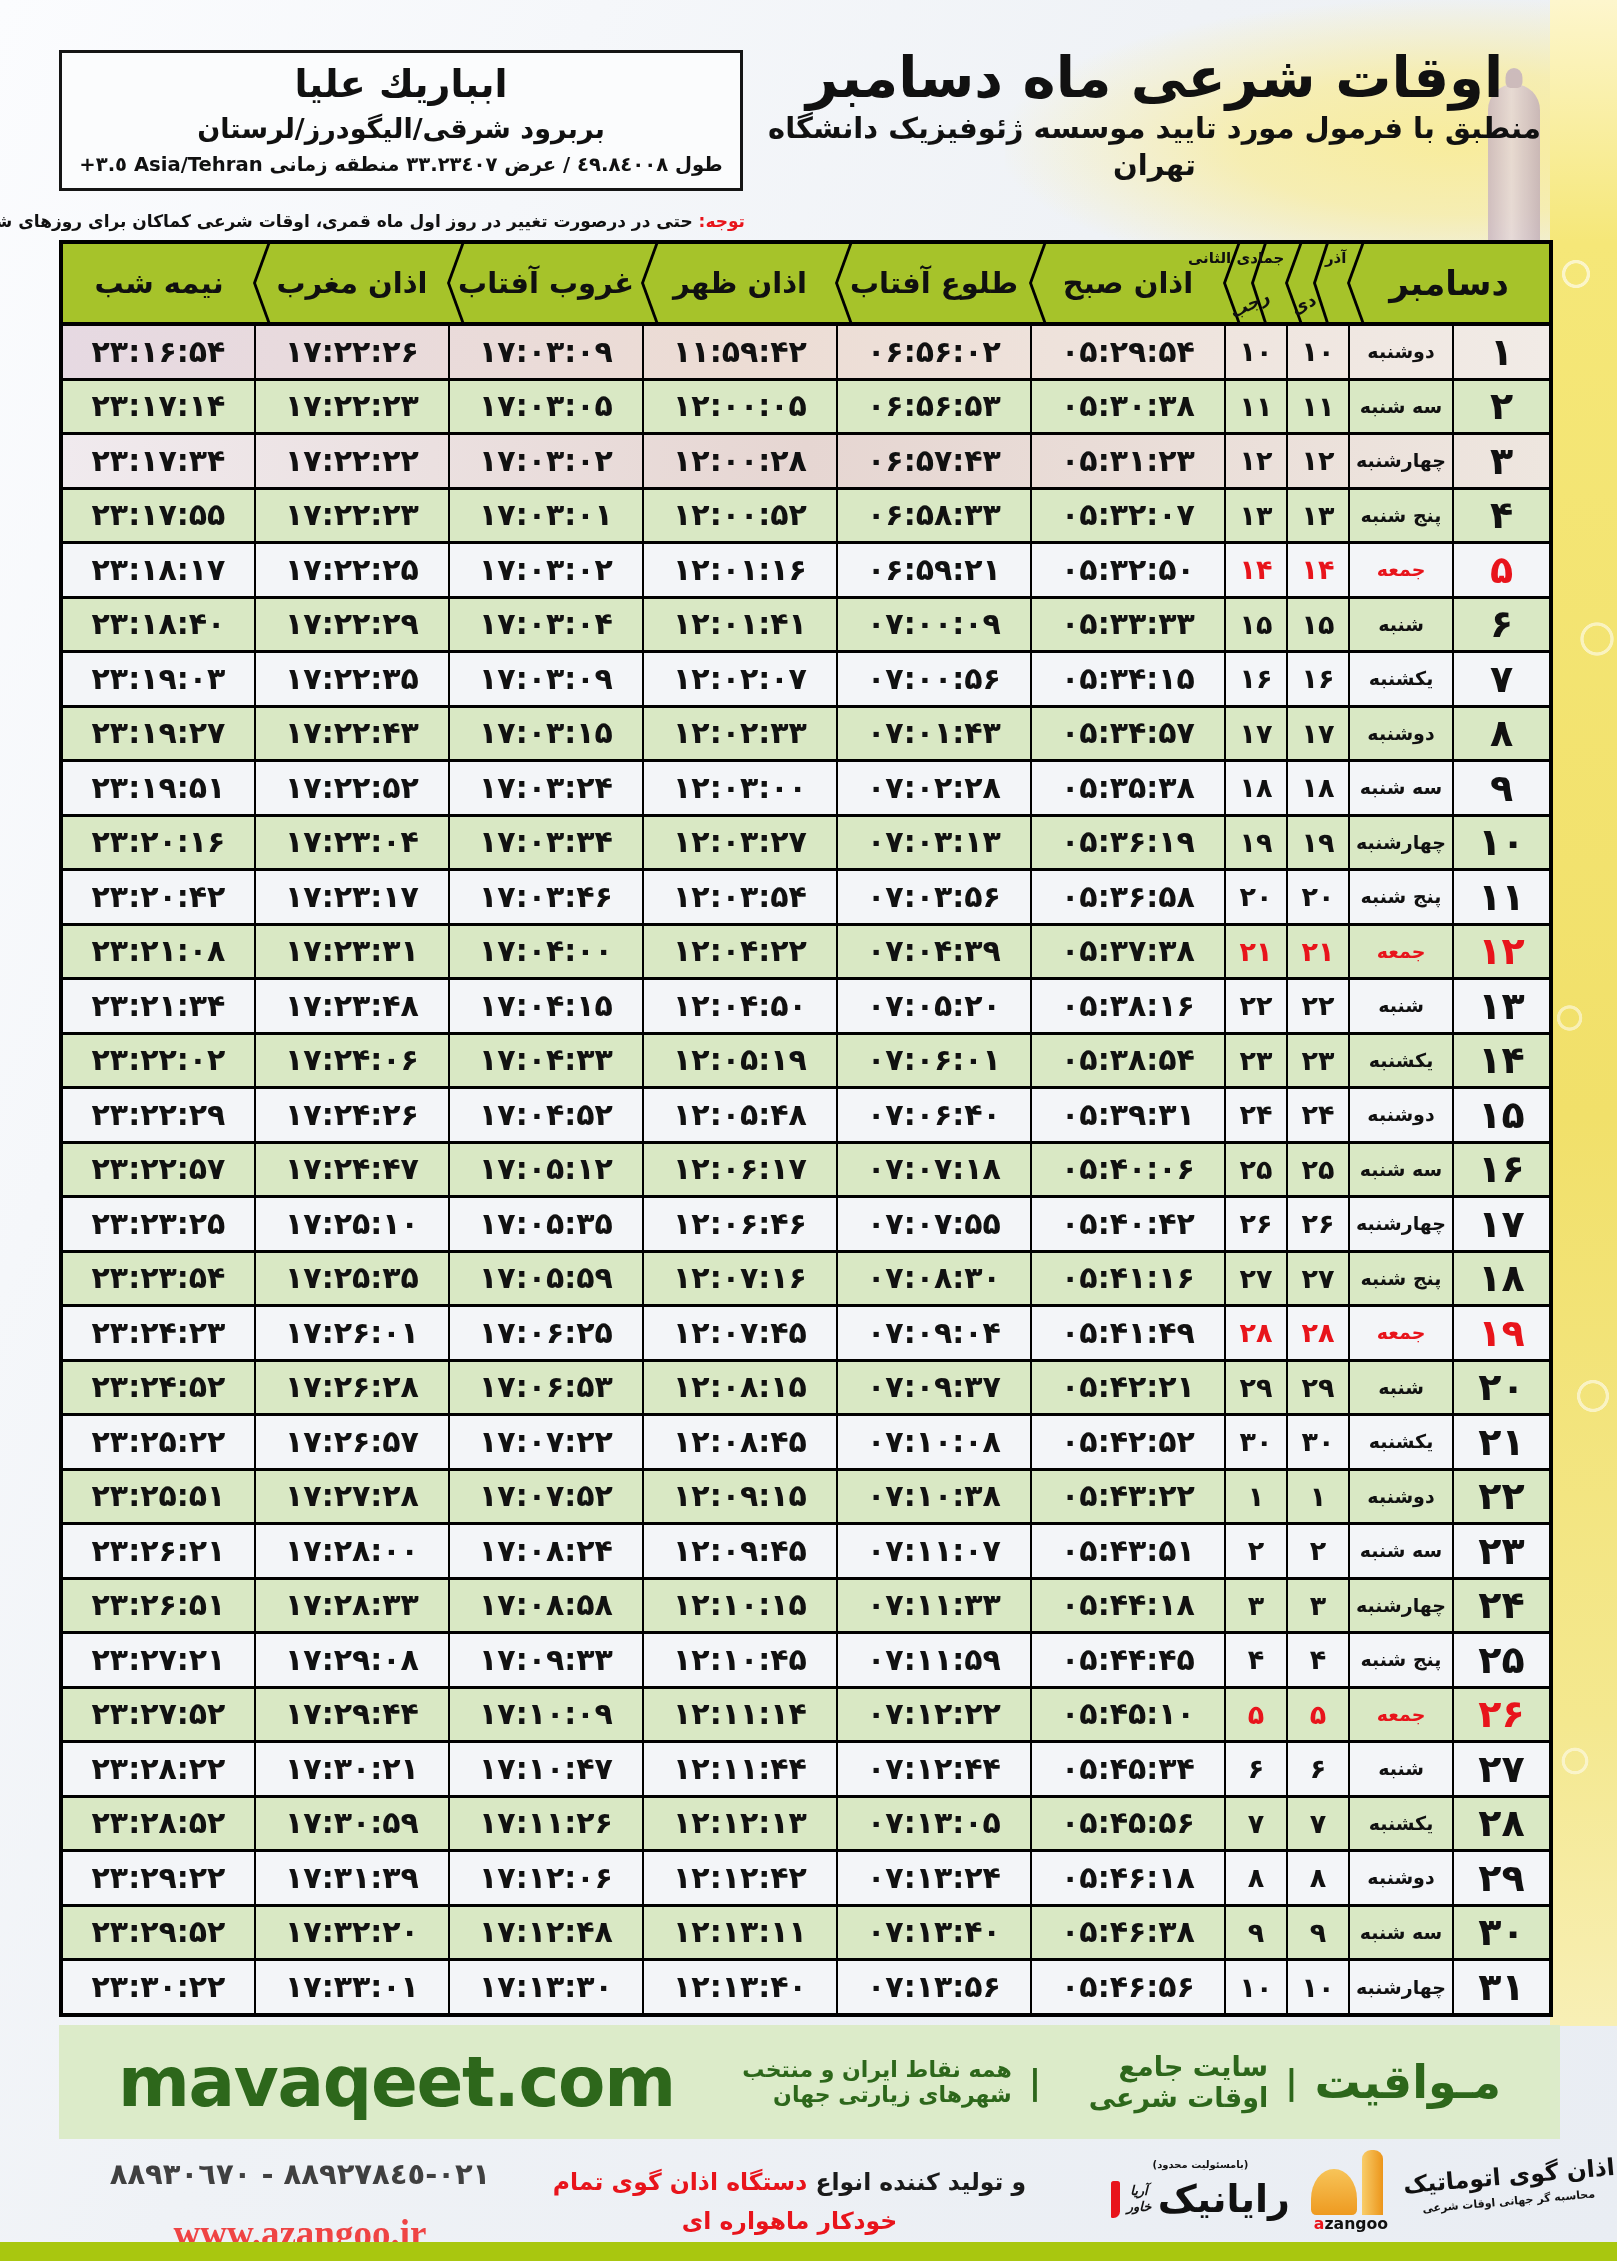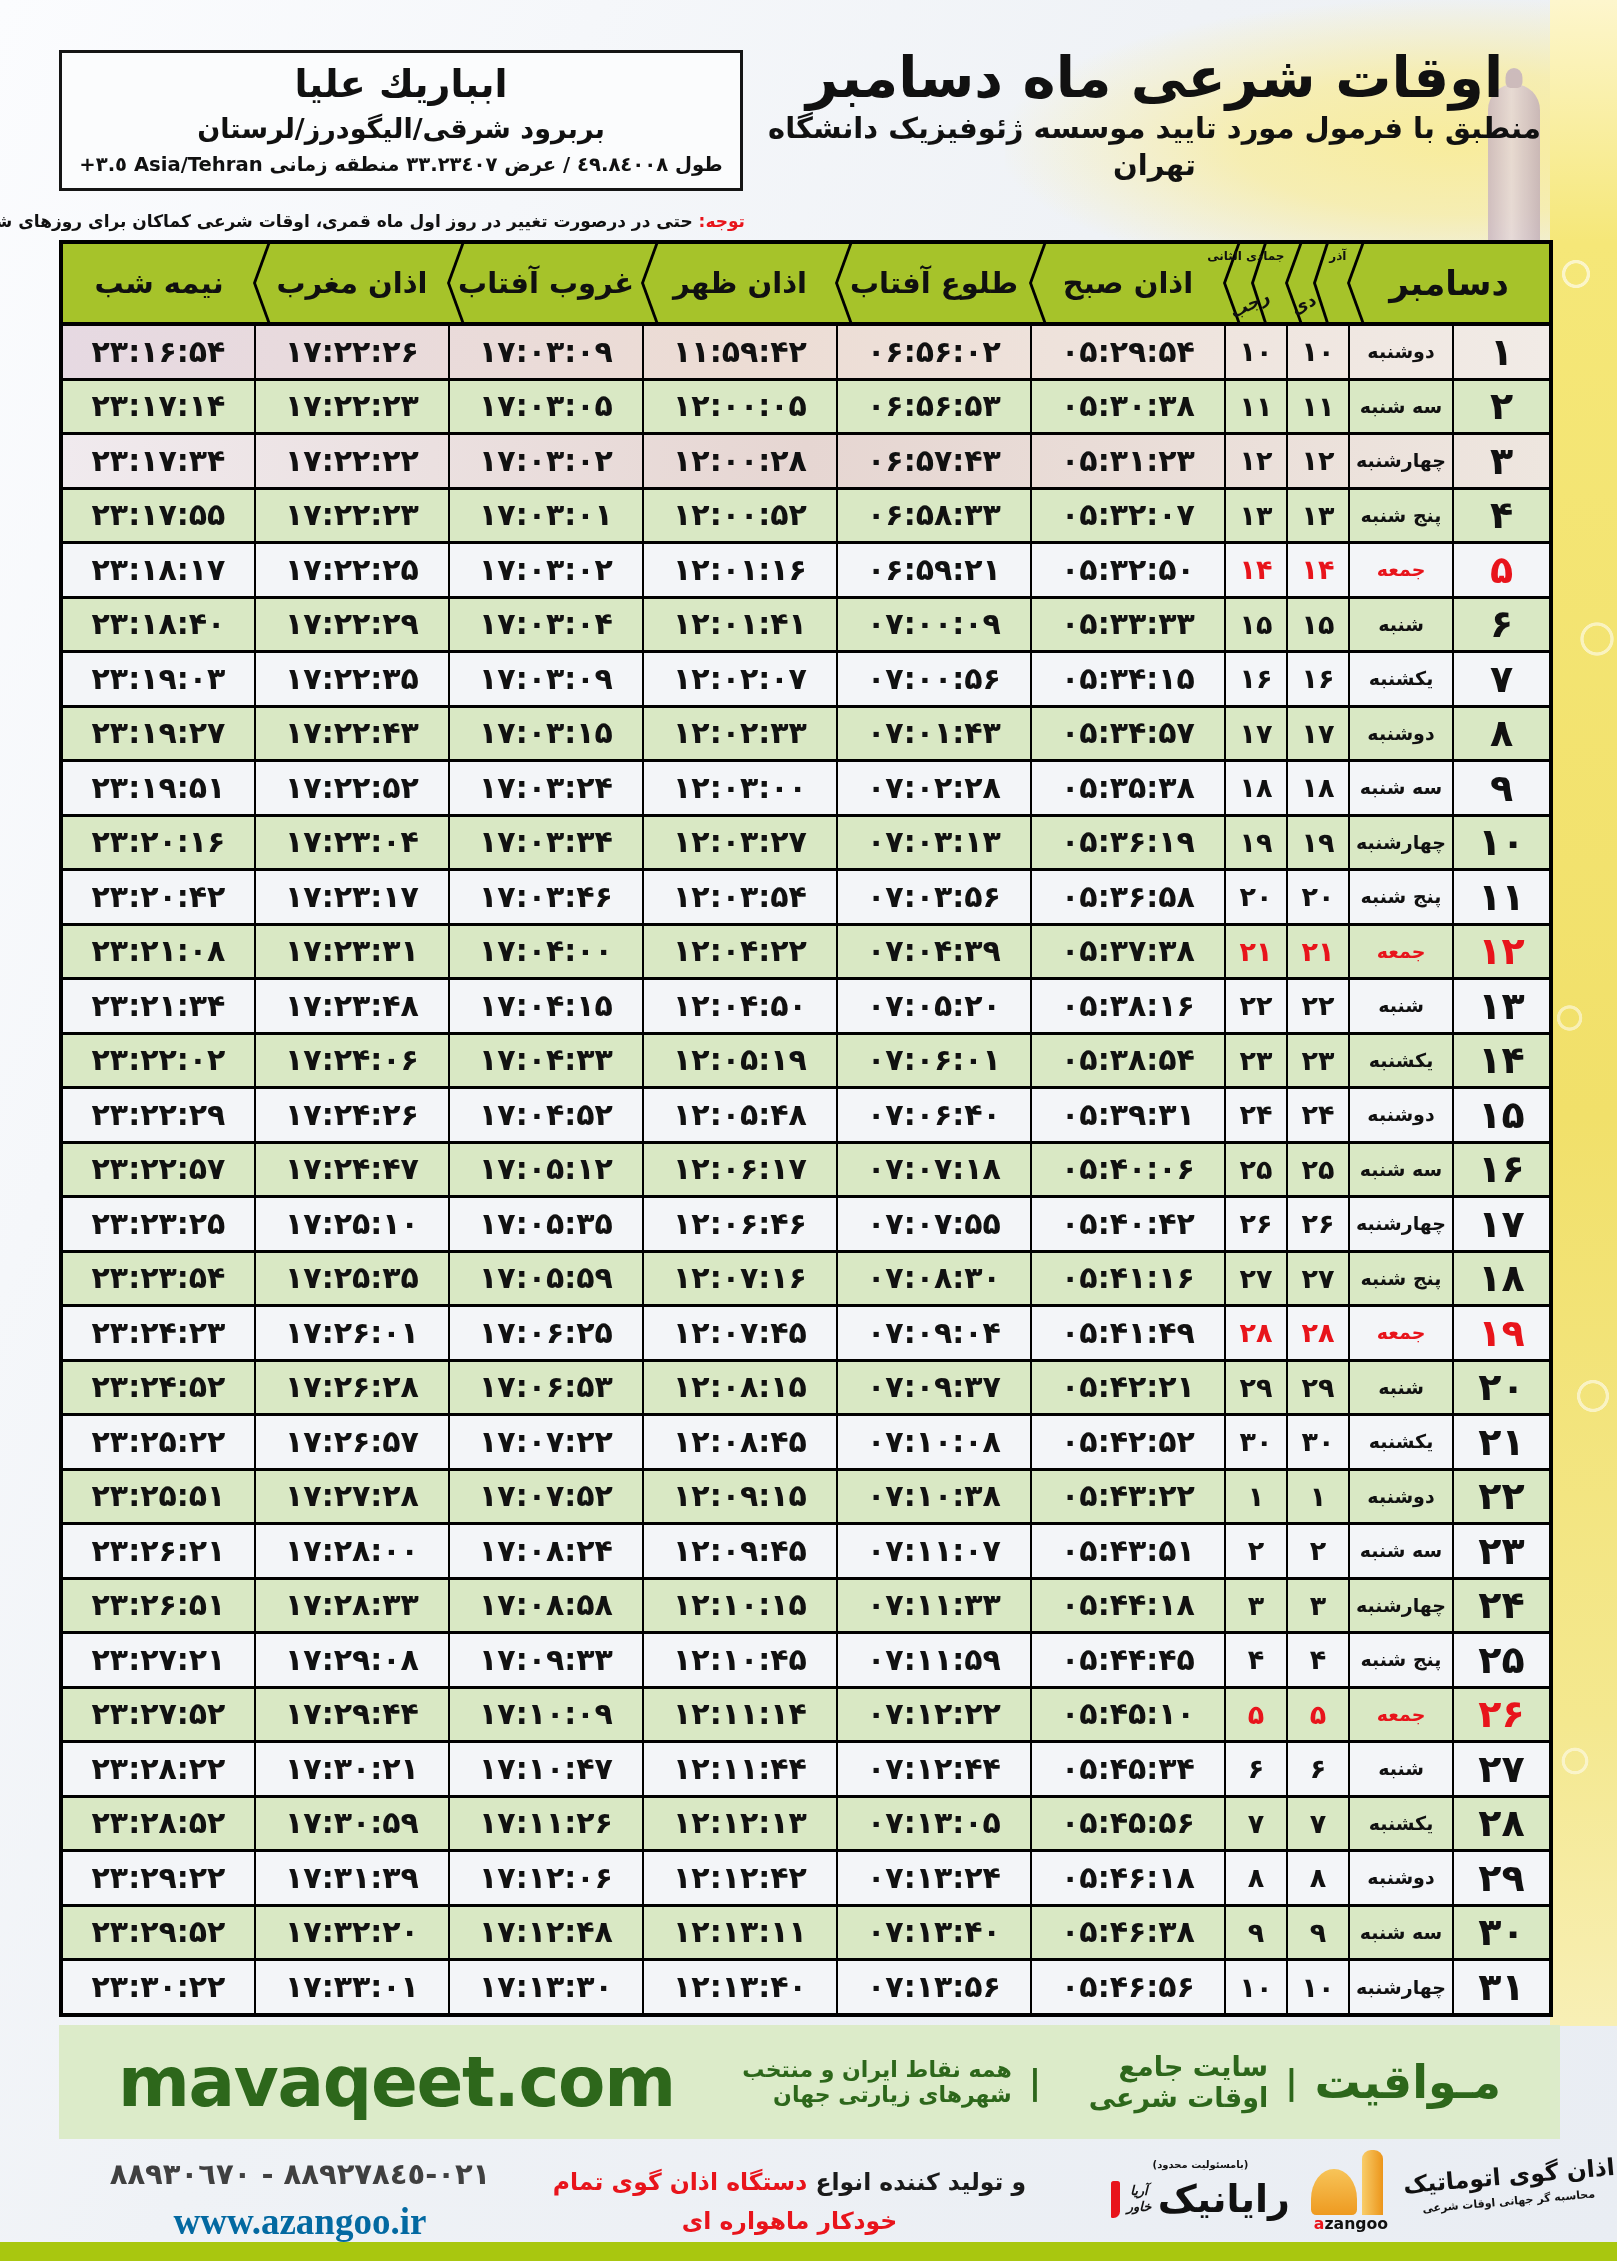--- a/index.html
+++ b/index.html
@@ -64,21 +64,21 @@
     font-size:29px;font-weight:bold;color:#101010;border-bottom:4.6px solid #000;padding:0;
   }
   thead th.th-dec{font-size:34px}
   .sep-t,.sep-b{position:absolute;left:-2px;width:3.3px;background:#000;z-index:3}
   .sep-t{top:0;height:50%;transform-origin:bottom left;transform:skewX(-20deg)}
   .sep-b{bottom:0;height:50%;transform-origin:top left;transform:skewX(20deg)}
   th:last-child .sep-t,th:last-child .sep-b{display:none}
   .mini-mid-t,.mini-mid-b{position:absolute;left:42%;width:2.6px;background:#000}
   .mini-mid-t{top:0;height:50%;transform-origin:bottom left;transform:skewX(-18deg)}
   .mini-mid-b{bottom:0;height:50%;transform-origin:top left;transform:skewX(18deg)}
-  .mini-top{position:absolute;top:5.2px;right:2.6px;font-size:12px;font-weight:bold;white-space:nowrap;z-index:4}
+  .mini-top{position:absolute;top:5.2px;right:2.6px;font-size:15px;font-weight:bold;white-space:nowrap;z-index:4}
   .mini-bottom{position:absolute;bottom:7.8px;left:3.9px;font-size:17.6px;font-weight:bold;white-space:nowrap;transform:rotate(-26deg);z-index:4}
   tbody td{
     border:2.6px solid #000;border-top-width:3.3px;border-bottom-width:3.3px;
     text-align:center;vertical-align:middle;padding:0;line-height:1;
   }
   tr.odd{background:#f3f5f8}
   tr.even{background:#d9e8c4}
   tr.tint1{background:linear-gradient(90deg,#e6d9e2 0%,#ecdcd4 45%,#f1ebe6 100%)}
   tr.tint2{background:linear-gradient(90deg,#f0eaee 0%,#e6d6d2 50%,#eee6df 100%)}
   td.time{font-size:30px;font-weight:bold;direction:ltr}
@@ -93,21 +93,21 @@
     display:flex;align-items:center;gap:17px;padding:0 59px;
   }
   .brand{font-size:46px;font-weight:bold}
   .bar-sep{font-size:34px;font-weight:bold}
   .tagline1{font-size:27px;font-weight:bold}
   .tagline2{font-size:22px;font-weight:bold}
   .domain{font-size:69px;font-weight:bold;direction:ltr;margin-inline-start:auto;letter-spacing:-1.3px}
   
   .contact{position:absolute;left:98px;top:2157px;width:404px;text-align:center}
   .phone{font-size:29px;font-weight:bold;direction:ltr;color:#404040;letter-spacing:0.7px}
-  .website{font-size:37px;font-weight:bold;color:#0369a1;font-family:"Liberation Serif","DejaVu Serif",serif;margin-top:9px}
+  .website{font-size:37px;font-weight:bold;color:#ef4444;font-family:"Liberation Serif","DejaVu Serif",serif;margin-top:21px}
   .promo{position:absolute;left:509px;top:2163px;width:561px;direction:rtl;text-align:center;
          font-size:23.5px;font-weight:bold;line-height:1.65;color:#1a1a1a}
   .red{color:#e8141b}
   .rayanik{position:absolute;left:1096px;top:2159px;width:209px;text-align:center;direction:rtl}
   .r-small{font-size:10px;font-weight:bold;margin-bottom:7px}
   .r-row{display:flex;align-items:center;justify-content:center;gap:6.5px;direction:rtl}
   .r-name{font-size:38px;font-weight:bold}
   .r-side{display:flex;flex-direction:column;font-size:13px;font-weight:bold;line-height:1.2}
   .r-accent{width:9px;height:37px;background:#e8141b;border-radius:2.6px 2.6px 6.5px 1.3px}
   .azangoo{position:absolute;left:1331px;top:2146px;width:261px;text-align:center;direction:rtl;

